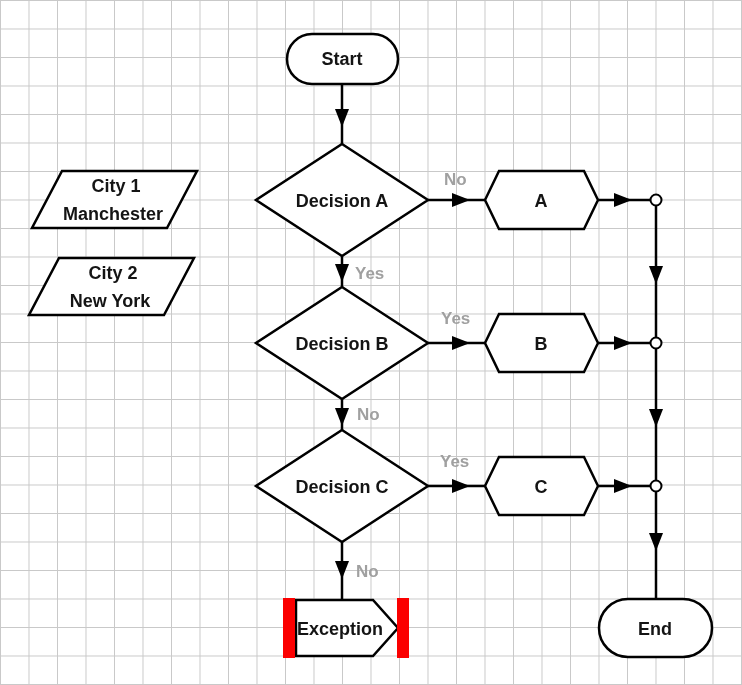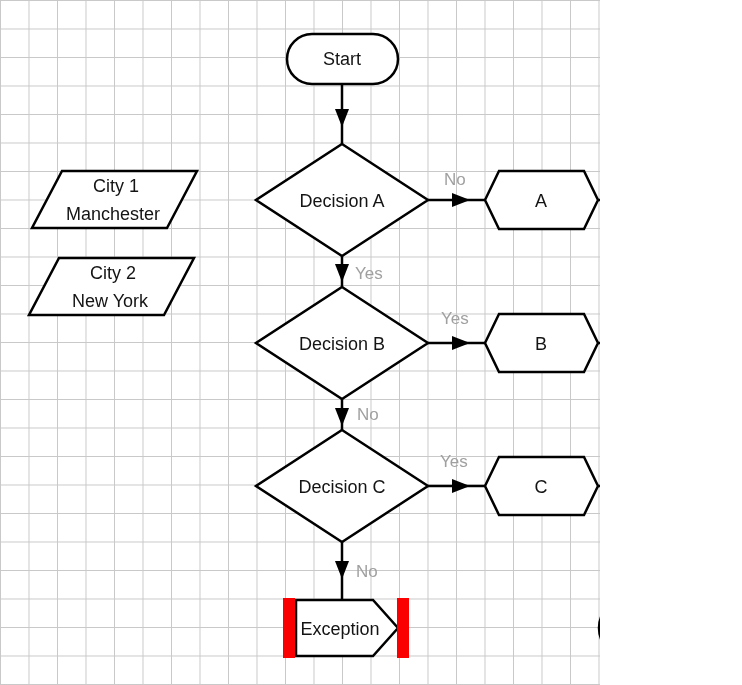--- a/index.html
+++ b/index.html
@@ -2,28 +2,29 @@
 <html><head>
 <meta charset="utf-8">
 <style>
   html, body {
     margin: 0;
     padding: 0;
     font-family: "Liberation Sans", sans-serif;
   }
   .canvas {
     position: relative;
-    width: 600px;
+    width: 742px;
     height: 685px;
     overflow: hidden;
     background-color: #ffffff;
     background-image:
       linear-gradient(to right, #c9c9c9 1px, transparent 1px),
       linear-gradient(to bottom, #c9c9c9 1px, transparent 1px);
     background-size: 28.5px 28.5px;
+    font-weight: bold;
   }
   .canvas > svg { display: block; position: absolute; left: 0; top: 0; }
 
   .shape {
     fill: #ffffff;
     stroke: #000000;
     stroke-width: 2.5;
     stroke-linejoin: miter;
   }
   .edge {

